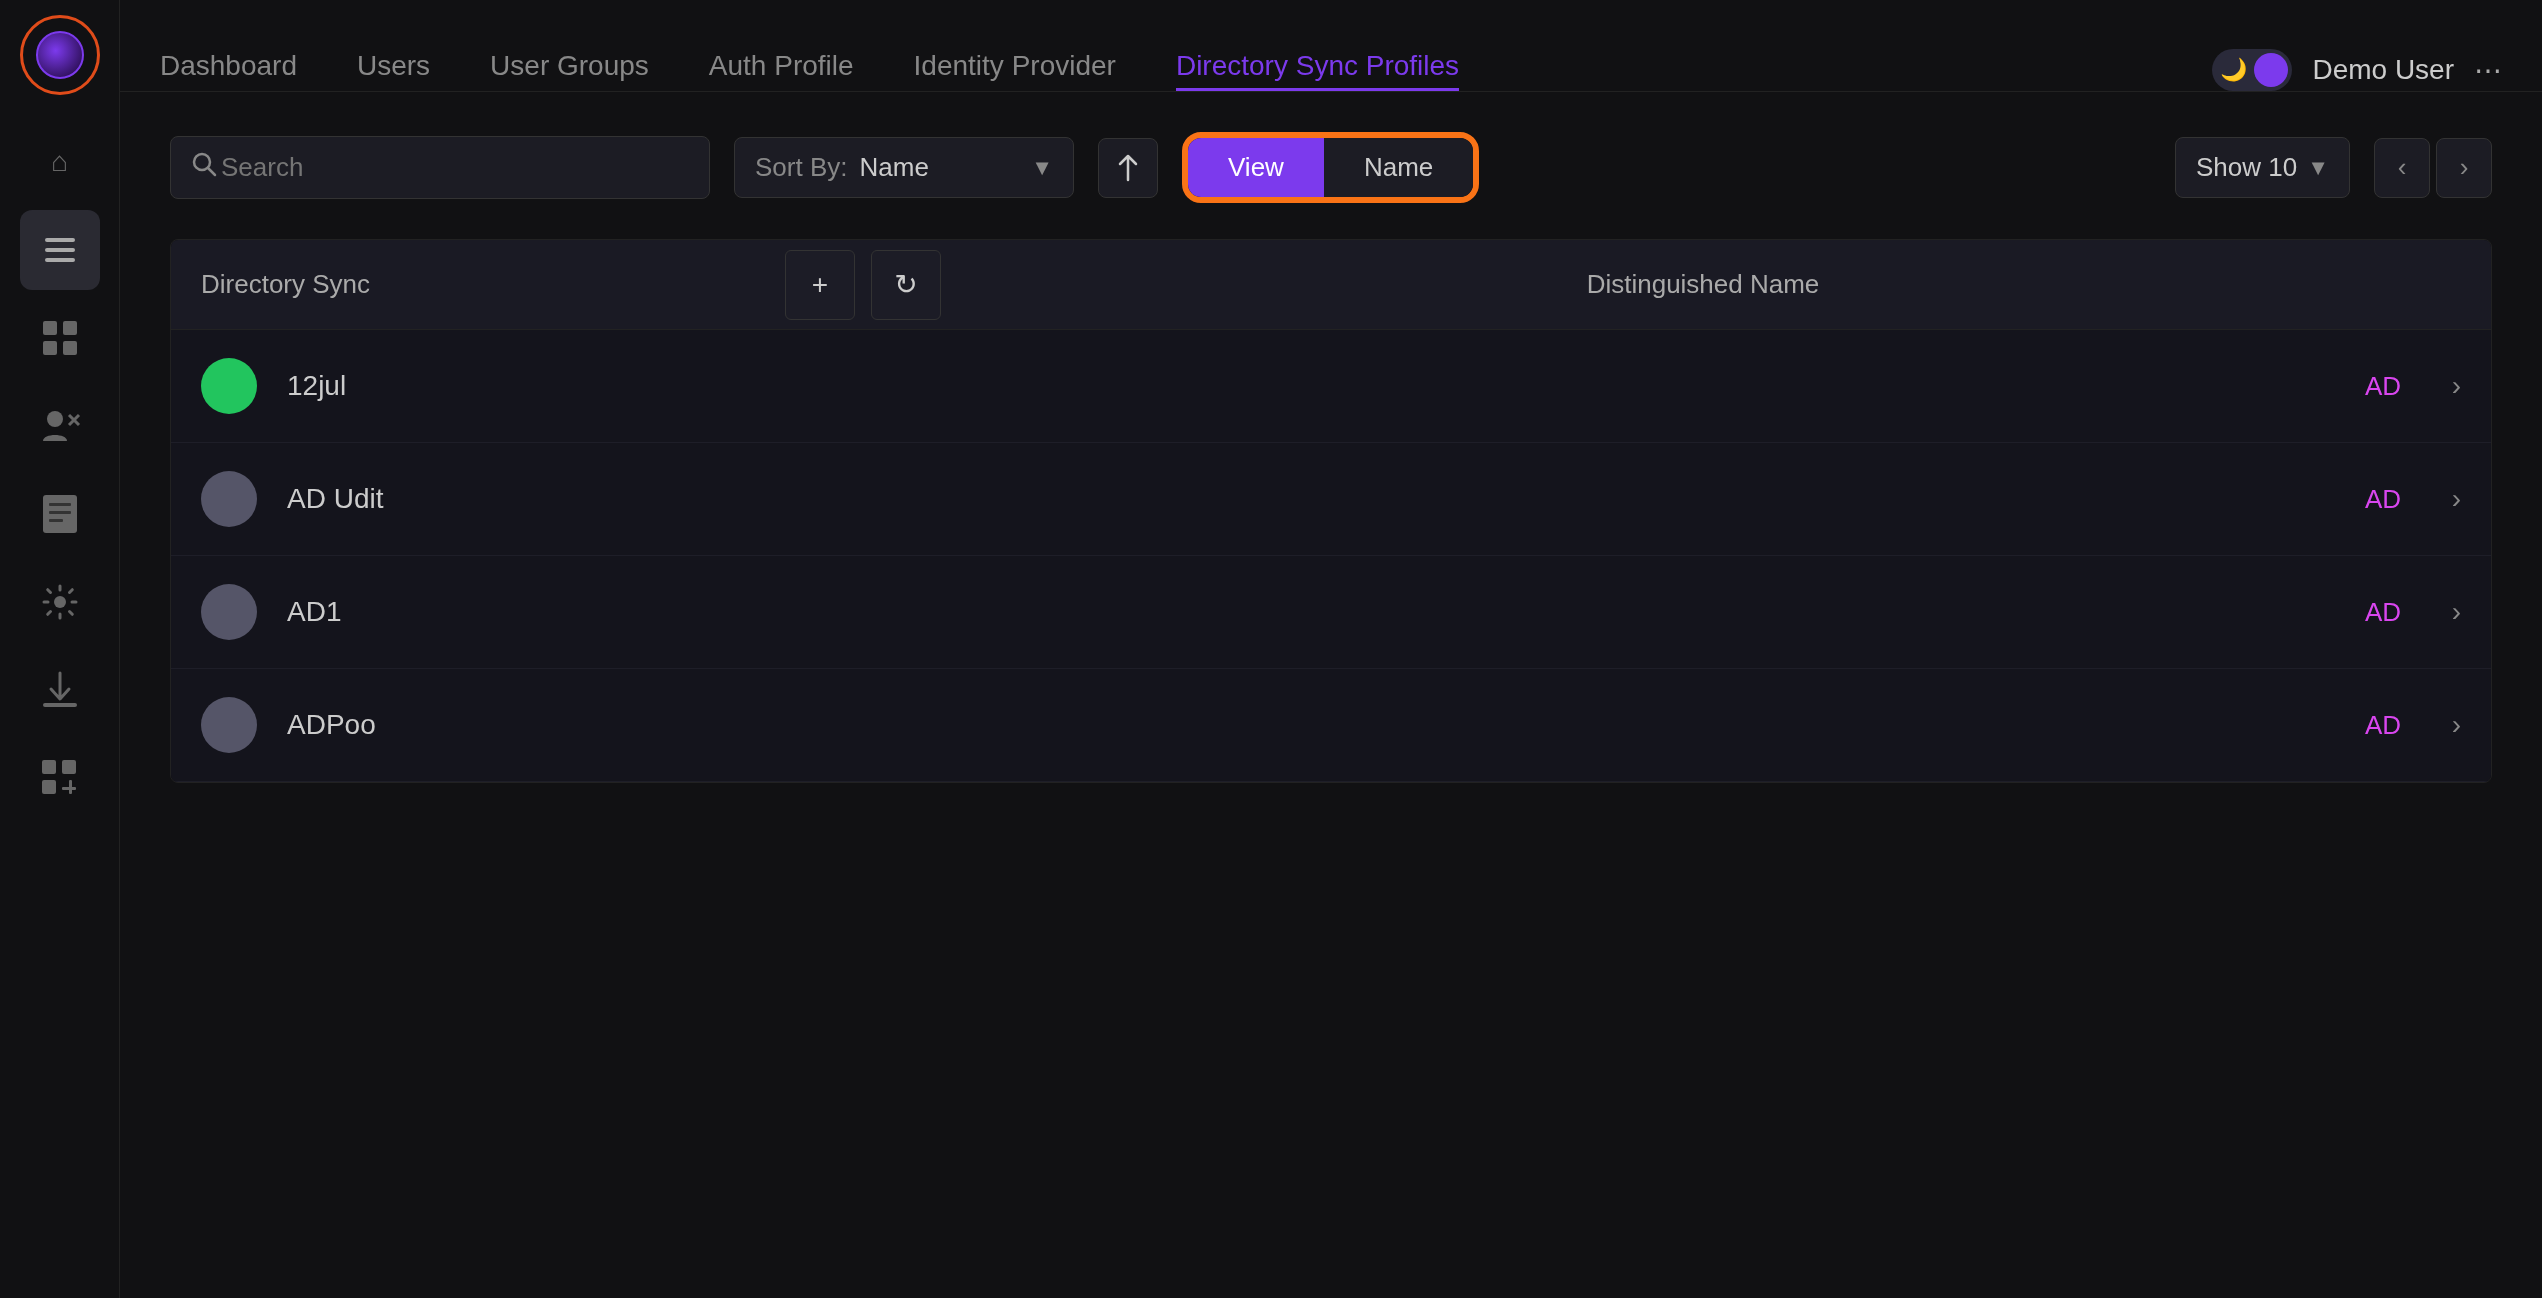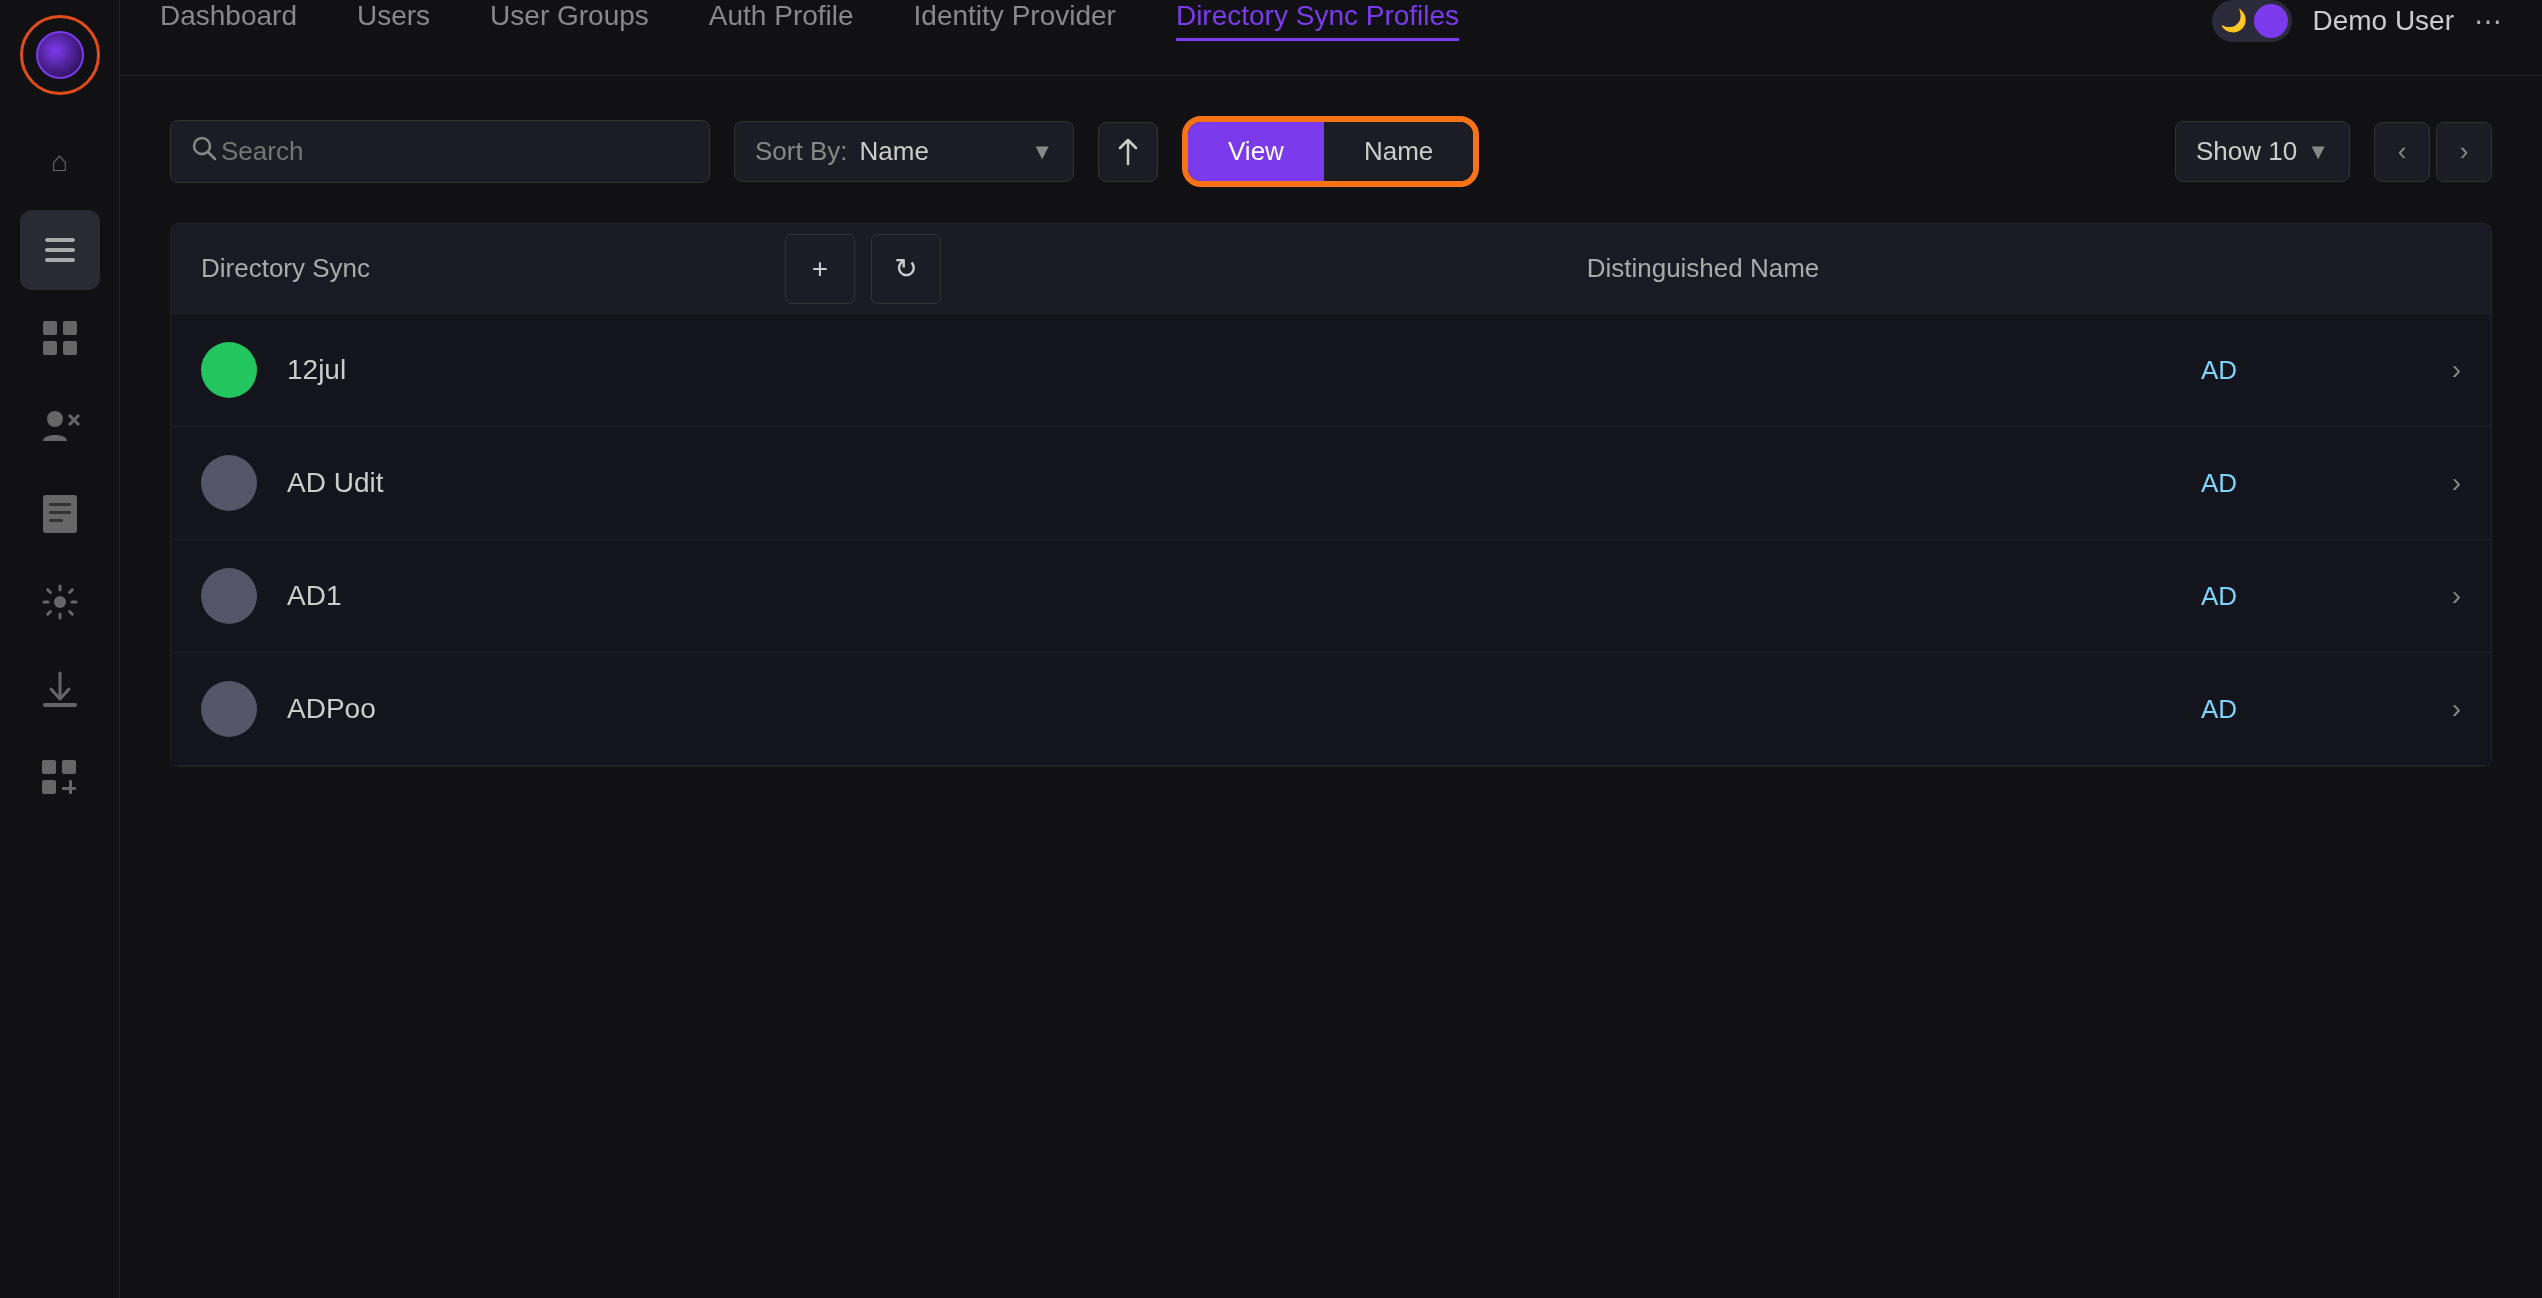--- a/index.html
+++ b/index.html
@@ -75,24 +75,24 @@
     .main {
       flex: 1;
       display: flex;
       flex-direction: column;
       padding: 0;
     }
 
     
     .top-bar {
       display: flex;
-      align-items: flex-start;
+      align-items: flex-end;
       justify-content: space-between;
       padding: 0 40px;
-      height: 76px;
+      height: 92px;
       border-bottom: 1px solid #222;
     }
 
     .nav-tabs {
       display: flex;
       gap: 60px;
       align-items: center;
     }
 
     .nav-tab {
@@ -340,23 +340,23 @@
     .row-name {
       flex: 0 0 480px;
       font-size: 28px;
       color: #ccc;
     }
 
     .row-spacer { flex: 1; }
 
     .row-dn {
       width: 200px;
-      text-align: left;
-      font-size: 26px;
-      color: #7dd3fc;
+      text-align: right;
+      font-size: 26px;
+      color: #d946ef;
     }
 
     .row-chevron {
       width: 60px;
       text-align: right;
       font-size: 28px;
       color: #888;
     }
 
     .table-wrap {

